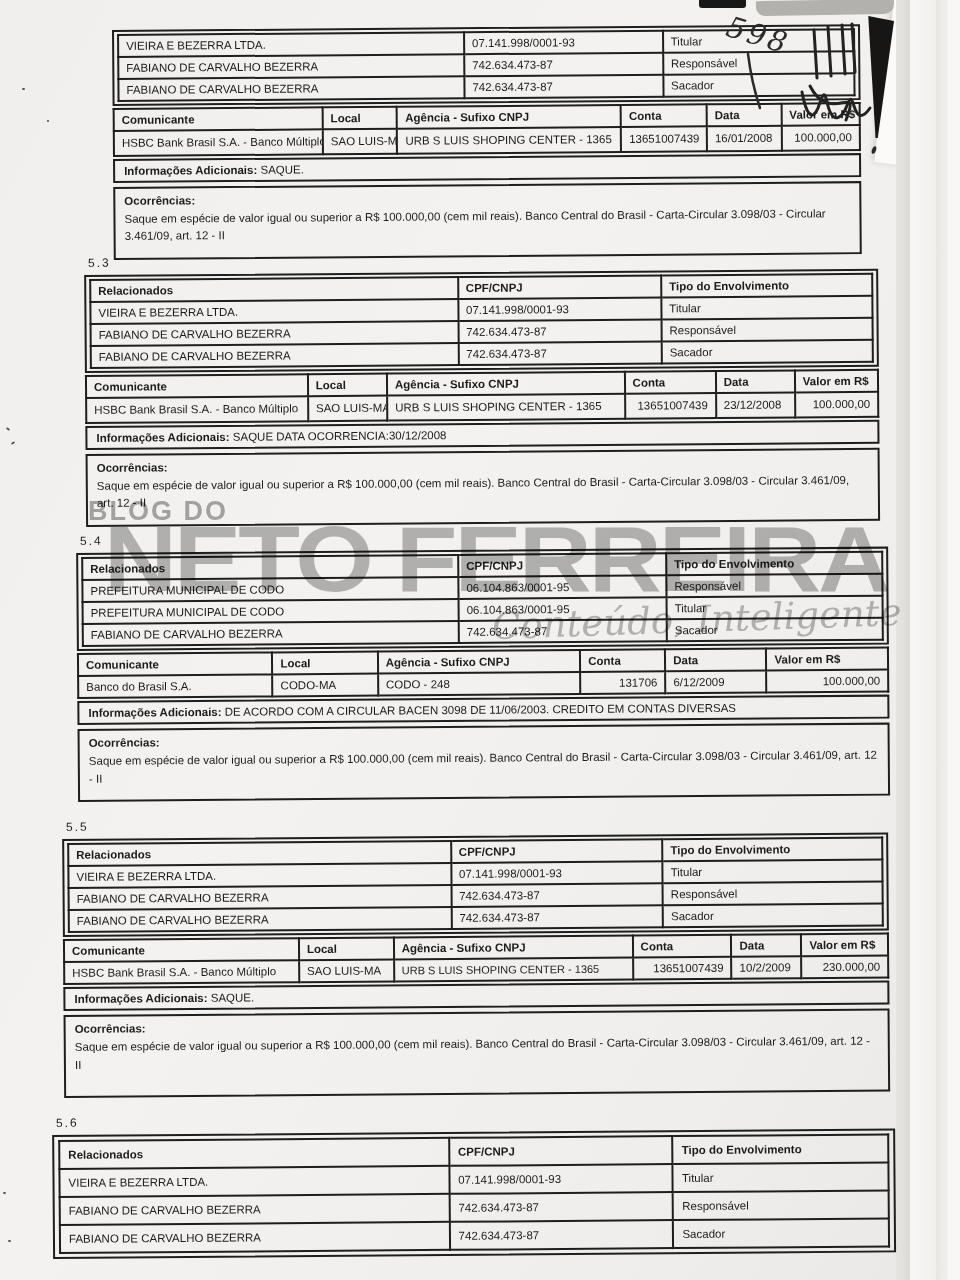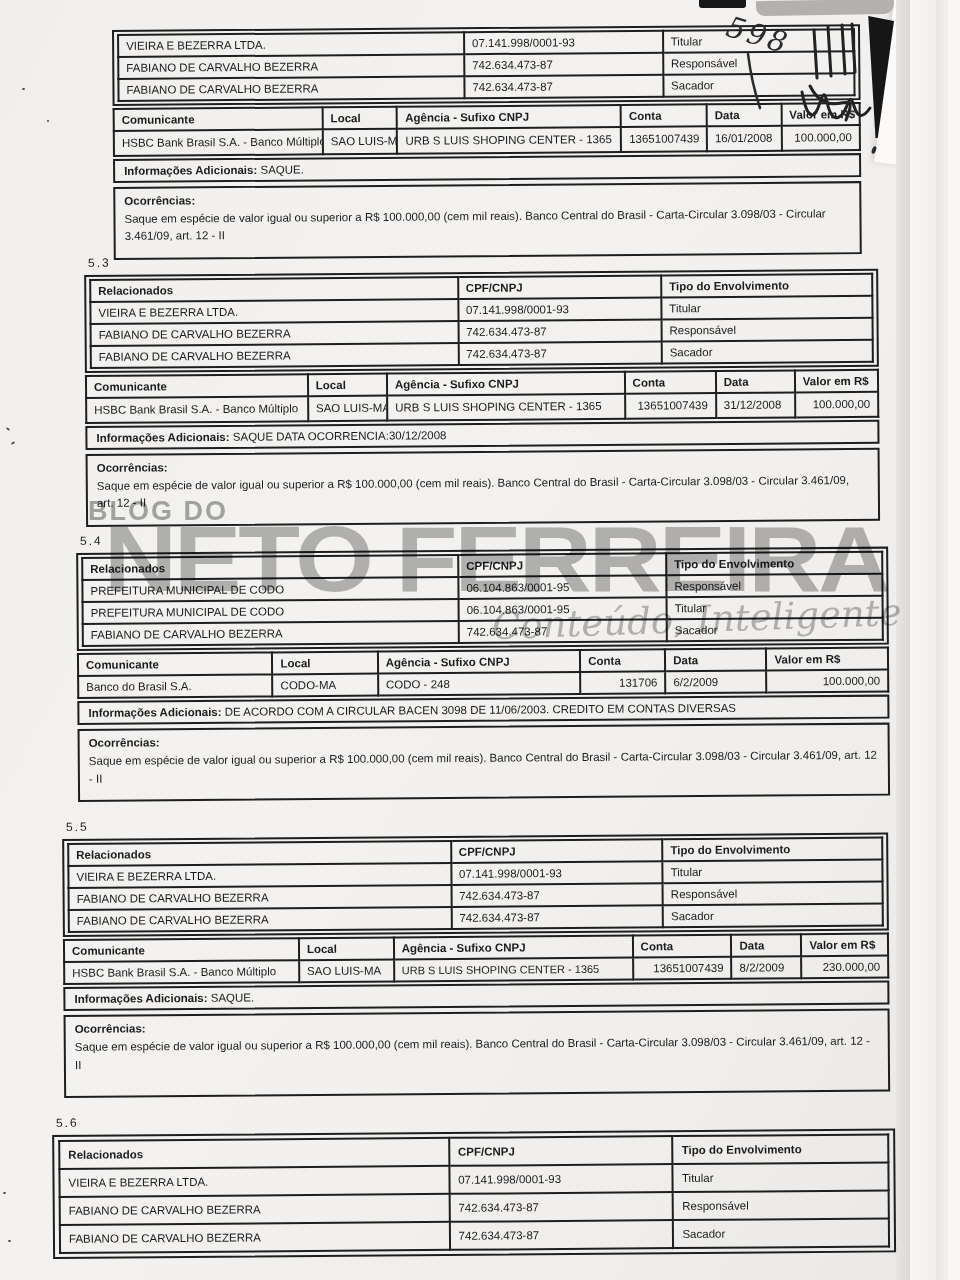--- a/index.html
+++ b/index.html
@@ -181,21 +181,21 @@
         <td>Agência - Sufixo CNPJ</td>
         <td>Conta</td>
         <td>Data</td>
         <td>Valor em R$</td>
       </tr>
       <tr>
         <td>HSBC Bank Brasil S.A. - Banco Múltiplo</td>
         <td>SAO LUIS-MA</td>
         <td class="wrap">URB S LUIS SHOPING CENTER - 1365</td>
         <td class="r">13651007439</td>
-        <td>31/12/2008</td>
+        <td>23/12/2008</td>
         <td class="r">100.000,00</td>
       </tr>
     </tbody>
       </table>
     <div class="inf">
       <span class="b">Informações Adicionais:</span>
       <span>SAQUE DATA OCORRENCIA:30/12/2008</span>
     </div>
     <div class="oco">
       <span class="b">Ocorrências:</span>
@@ -252,21 +252,21 @@
         <td>Agência - Sufixo CNPJ</td>
         <td>Conta</td>
         <td>Data</td>
         <td>Valor em R$</td>
       </tr>
       <tr>
         <td>Banco do Brasil S.A.</td>
         <td>CODO-MA</td>
         <td>CODO - 248</td>
         <td class="r">131706</td>
-        <td>6/2/2009</td>
+        <td>6/12/2009</td>
         <td class="r">100.000,00</td>
       </tr>
     </tbody>
       </table>
     <div class="inf">
       <span class="b">Informações Adicionais:</span>
       <span>DE ACORDO COM A CIRCULAR BACEN 3098 DE 11/06/2003. CREDITO EM CONTAS DIVERSAS</span>
     </div>
     <div class="oco">
       <span class="b">Ocorrências:</span>
@@ -323,21 +323,21 @@
         <td>Agência - Sufixo CNPJ</td>
         <td>Conta</td>
         <td>Data</td>
         <td>Valor em R$</td>
       </tr>
       <tr>
         <td>HSBC Bank Brasil S.A. - Banco Múltiplo</td>
         <td>SAO LUIS-MA</td>
         <td style="font-size:11px;">URB S LUIS SHOPING CENTER - 1365</td>
         <td class="r">13651007439</td>
-        <td>8/2/2009</td>
+        <td>10/2/2009</td>
         <td class="r">230.000,00</td>
       </tr>
     </tbody>
       </table>
     <div class="inf">
       <span class="b">Informações Adicionais:</span>
       <span>SAQUE.</span>
     </div>
     <div class="oco oco-tall">
       <span class="b">Ocorrências:</span>

